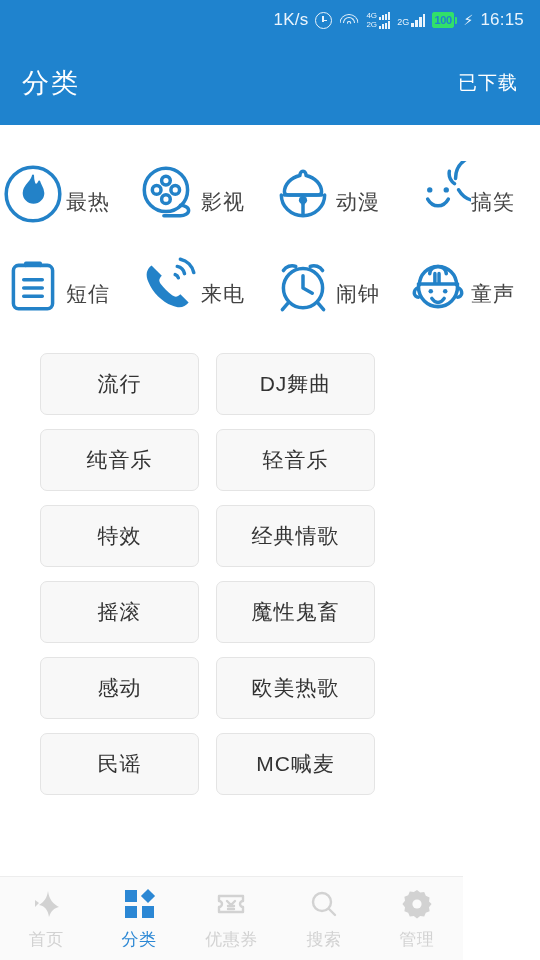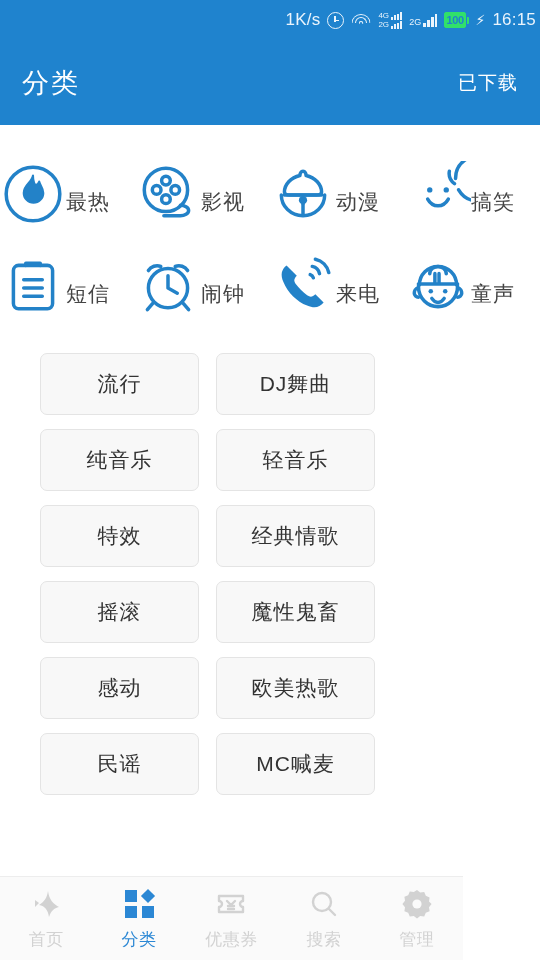--- a/index.html
+++ b/index.html
@@ -6,21 +6,21 @@
   html, body {
     width:540px; height:960px;
     font-family:"Liberation Sans","DejaVu Sans",sans-serif;
     background:#ffffff; overflow:hidden;
   }
 
   
   .statusbar{
     height:40px; background:#1f83ce;
     display:flex; align-items:center; justify-content:flex-end;
-    padding:0 4px; color:#eaf4fc; font-size:17px; gap:7px;
+    padding:0 16px; color:#eaf4fc; font-size:17px; gap:7px;
   }
   .sb-text{ font-size:17px; letter-spacing:.2px; }
   .sb-ico{ display:flex; align-items:flex-start; }
   .clock-ico{ width:17px; height:17px; border:1.6px solid #eaf4fc; border-radius:50%; position:relative; }
   .clock-ico::after{ content:""; position:absolute; left:6px; top:3px; width:1.6px; height:6px; background:#eaf4fc; }
   .clock-ico::before{ content:""; position:absolute; left:6px; top:7.4px; width:5px; height:1.6px; background:#eaf4fc; }
   .wifi{ width:20px; height:15px; position:relative; }
   .wifi i{ position:absolute; left:50%; transform:translateX(-50%); border:1.6px solid #eaf4fc; border-bottom:none;
            border-radius:50% 50% 0 0 / 100% 100% 0 0; }
   .wifi i:nth-child(1){ width:19px; height:9px; top:1px; }
@@ -195,37 +195,37 @@
         <svg width="66" height="66" viewBox="0 0 64 64" fill="none" stroke="#2382c8" stroke-width="3.4" stroke-linecap="round" stroke-linejoin="round">
           <rect x="13" y="12" width="38" height="42" rx="5"></rect>
           <path d="M25 12v-2h14v2"></path>
           <path d="M23 26h18M23 34h18M23 42h18"></path>
         </svg>
       </div>
       <div class="grid-lbl">短信</div>
     </div>
     <div class="grid-cell">
       <div class="grid-ico">
+        <svg width="66" height="66" viewBox="0 0 64 64" fill="none" stroke="#2382c8" stroke-width="3.4" stroke-linecap="round">
+          <path d="M16 12c-5 4-6 9-3 16 4 10 13 19 23 23 7 3 12 2 16-3l-8-8c-3 3-5 3-8 1-4-3-8-7-11-11-2-3-2-5 1-8z" fill="#2382c8" stroke="none"></path>
+          <path d="M41 13a9 9 0 0 1 7 7M39 21a5 5 0 0 1 3 3M44 6a17 17 0 0 1 13 13"></path>
+        </svg>
+      </div>
+      <div class="grid-lbl">来电</div>
+    </div>
+    <div class="grid-cell">
+      <div class="grid-ico">
         <svg width="66" height="66" viewBox="0 0 64 64" fill="none" stroke="#2382c8" stroke-width="3.4" stroke-linecap="round" stroke-linejoin="round">
           <circle cx="32" cy="34" r="19"></circle>
           <path d="M32 22v12l9 5"></path>
           <path d="M13 17a10 10 0 0 1 12-4M51 17a10 10 0 0 0-12-4"></path>
           <path d="M17 49l-5 6M47 49l5 6"></path>
         </svg>
       </div>
       <div class="grid-lbl">闹钟</div>
-    </div>
-    <div class="grid-cell">
-      <div class="grid-ico">
-        <svg width="66" height="66" viewBox="0 0 64 64" fill="none" stroke="#2382c8" stroke-width="3.4" stroke-linecap="round">
-          <path d="M16 12c-5 4-6 9-3 16 4 10 13 19 23 23 7 3 12 2 16-3l-8-8c-3 3-5 3-8 1-4-3-8-7-11-11-2-3-2-5 1-8z" fill="#2382c8" stroke="none"></path>
-          <path d="M41 13a9 9 0 0 1 7 7M39 21a5 5 0 0 1 3 3M44 6a17 17 0 0 1 13 13"></path>
-        </svg>
-      </div>
-      <div class="grid-lbl">来电</div>
     </div>
     <div class="grid-cell">
       <div class="grid-ico">
         <svg width="66" height="66" viewBox="0 0 64 64" fill="none" stroke="#2382c8" stroke-width="3.4" stroke-linecap="round" stroke-linejoin="round">
           <path d="M14 31a18 18 0 0 1 36 0"></path>
           <path d="M13 30h38"></path>
           <path d="M24 20c0-4 4-7 8-7s8 3 8 7"></path>
           <path d="M29 20v9M33 20v9"></path>
           <path d="M13 32c0 12 9 20 19 20s19-8 19-20"></path>
           <path d="M13 34c-3 0-4 3-4 5s2 4 4 4M51 34c3 0 4 3 4 5s-2 4-4 4"></path>

